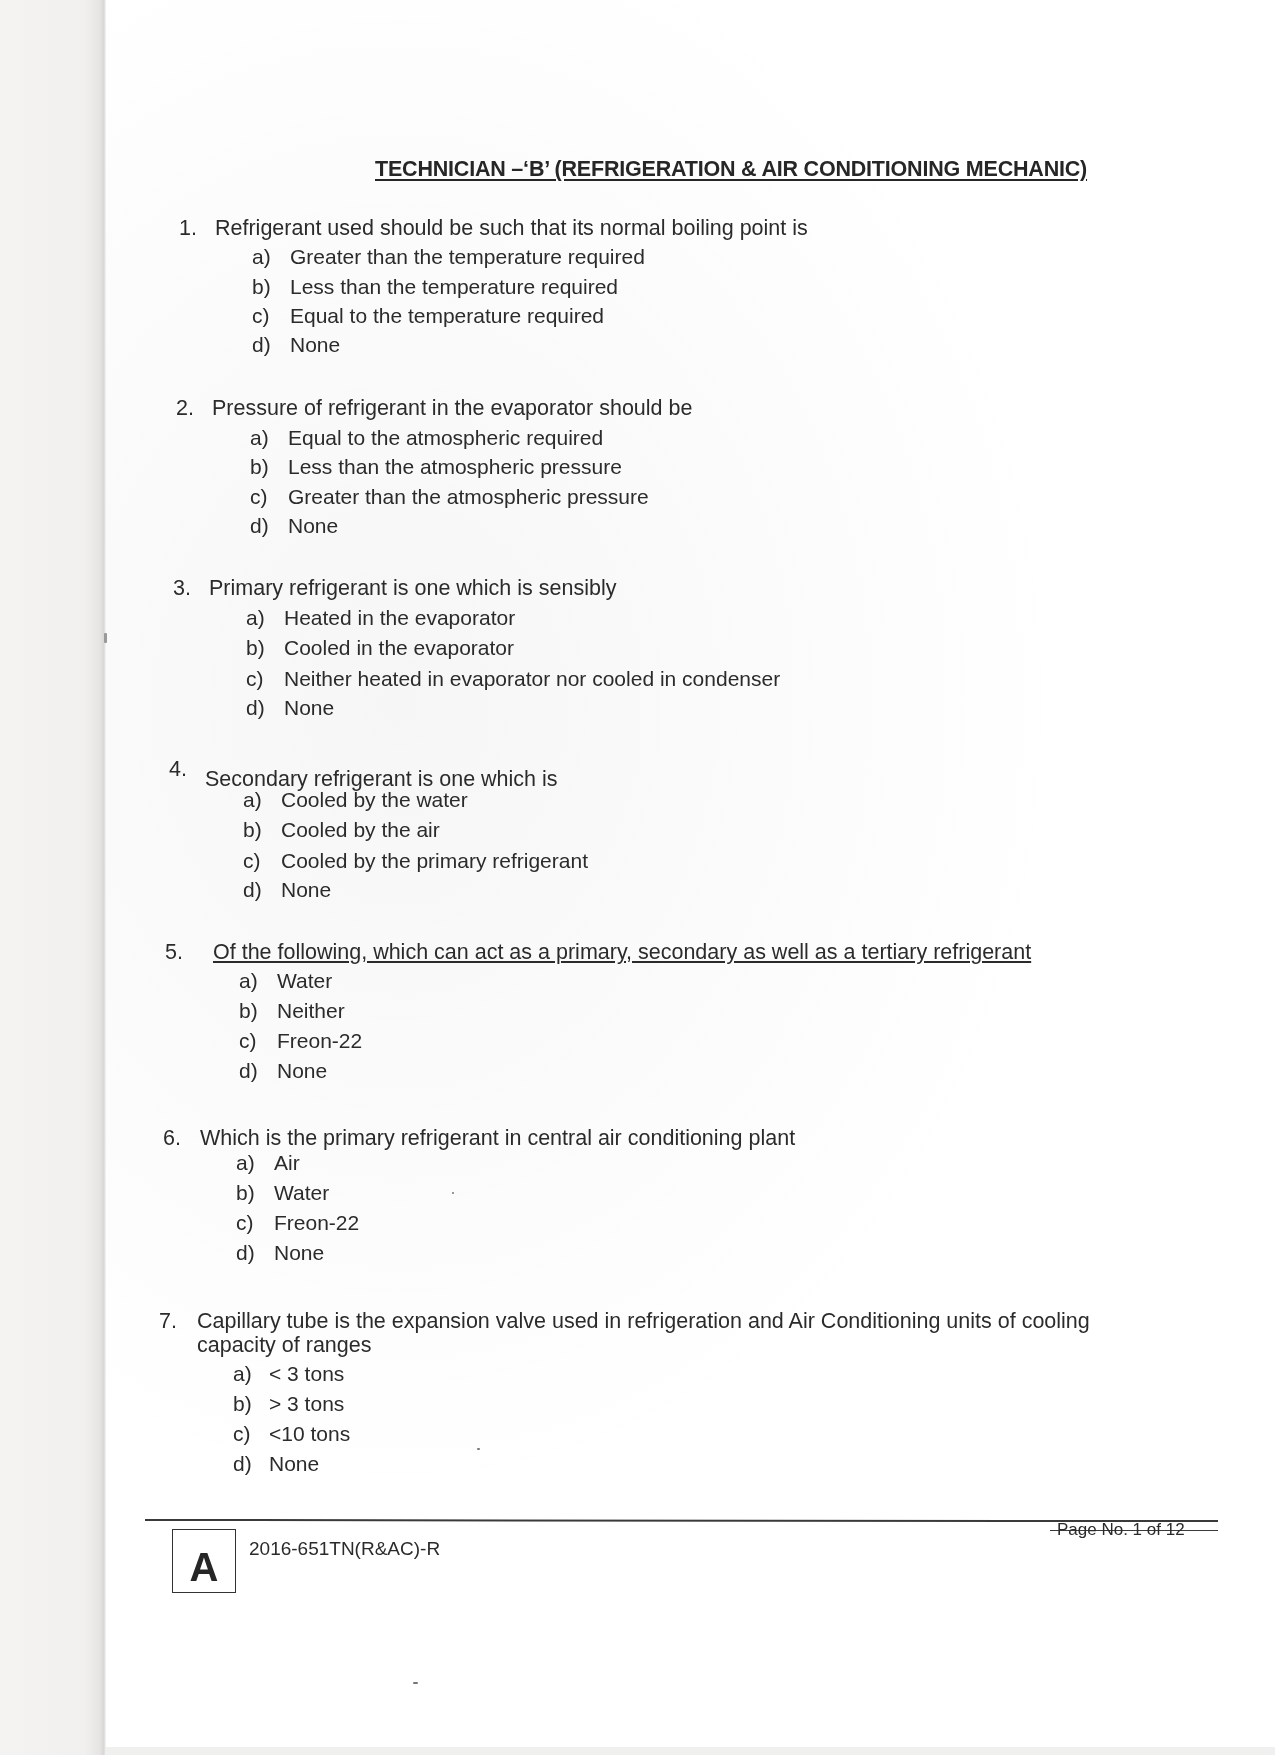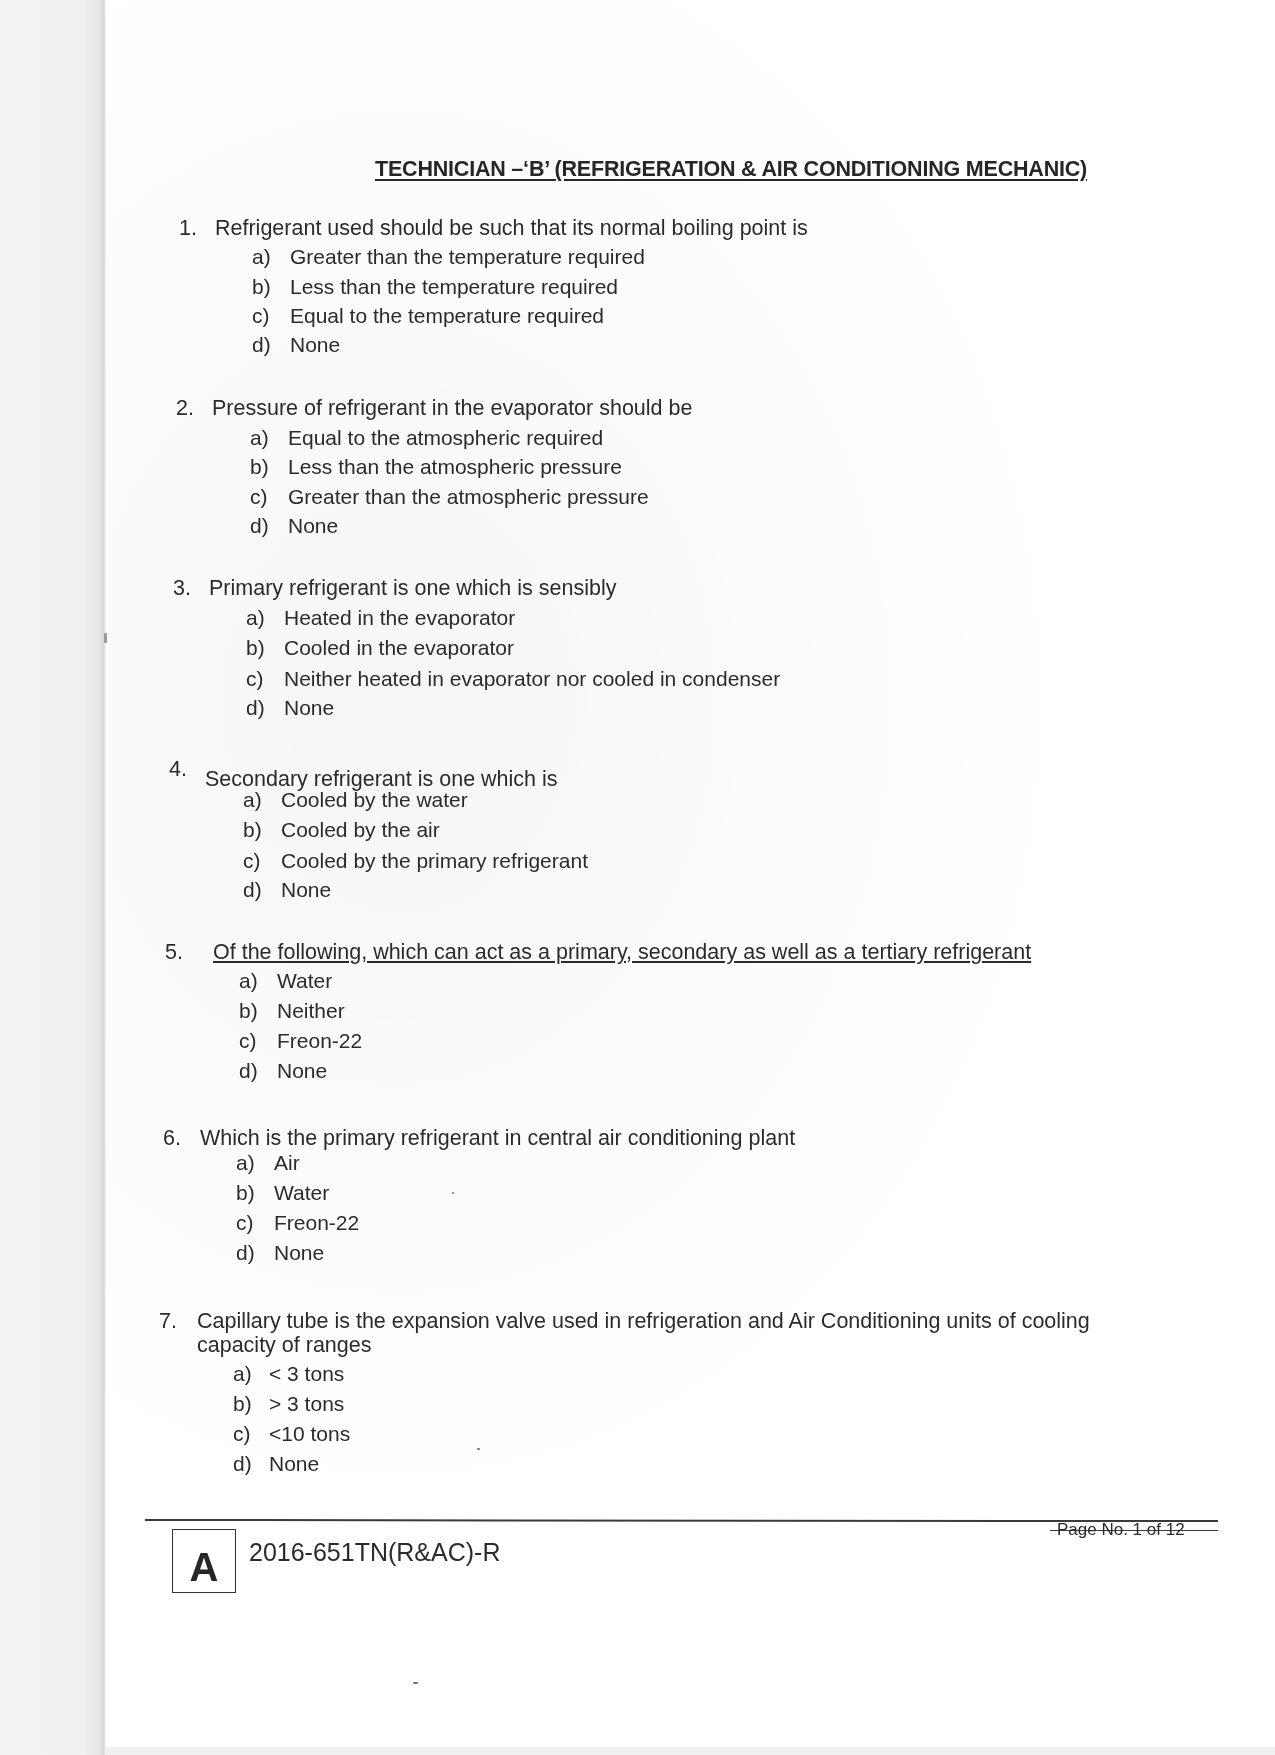--- a/index.html
+++ b/index.html
@@ -39,21 +39,21 @@
   }
   .page-rule {
     position:absolute; left:1050px; top:1530px; width:168px; height:0; border-top:1.5px solid #3a3a3a;
   }
   .set-box {
     position:absolute; left:172px; top:1529px; width:64px; height:64px;
     border:1.5px solid #333; box-sizing:border-box;
     display:flex; align-items:center; justify-content:center;
     font-weight:bold; font-size:40px; color:#262626; padding-top:12px;
   }
-  .paper-code { position:absolute; left:249px; top:1538px; font-size:25px; color:#2b2b2b; white-space:nowrap; }
+  .paper-code { position:absolute; left:249px; top:1538px; font-size:19px; color:#2b2b2b; white-space:nowrap; }
   .page-no { position:absolute; left:1057px; top:1520px; font-size:17px; color:#2b2b2b; white-space:nowrap; }
   .speck { position:absolute; width:3px; height:2px; background:#777; border-radius:1px; }
 </style>
 </head>
 <body>
 
 <div class="scan-strip"></div>
 <div class="page-shade"></div>
 <div class="bottom-strip"></div>
 

